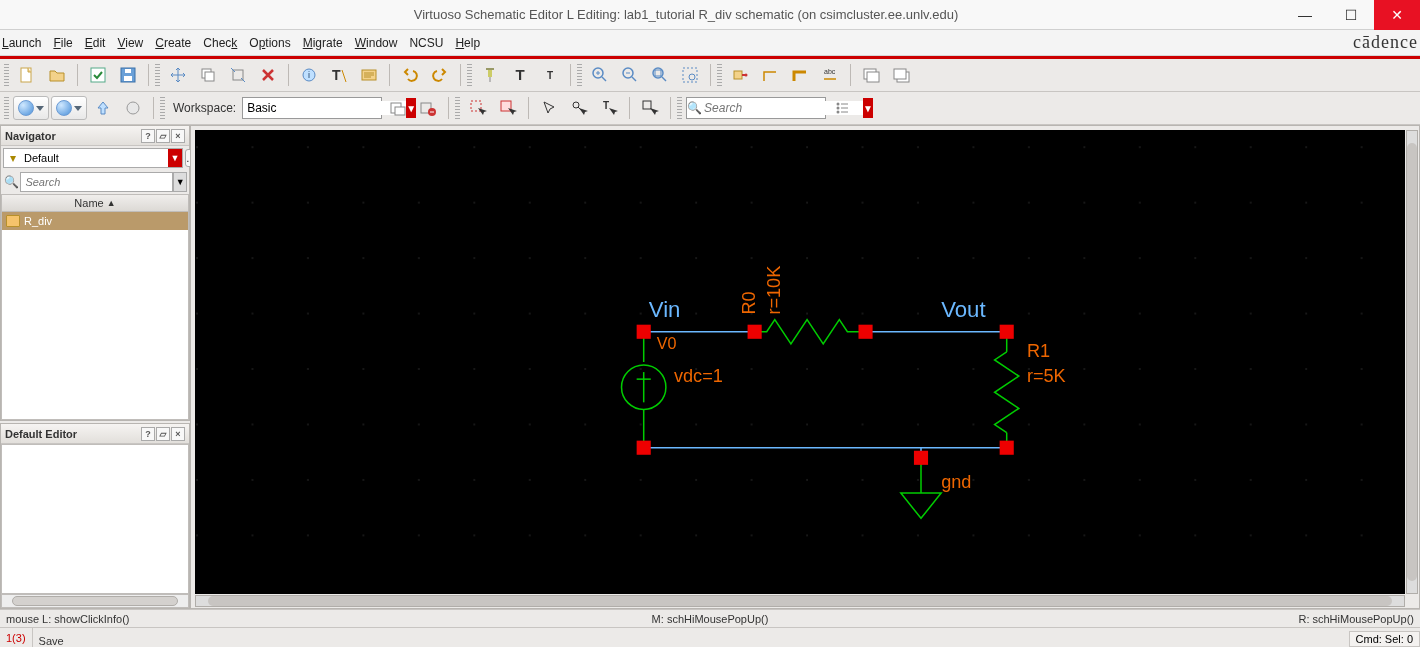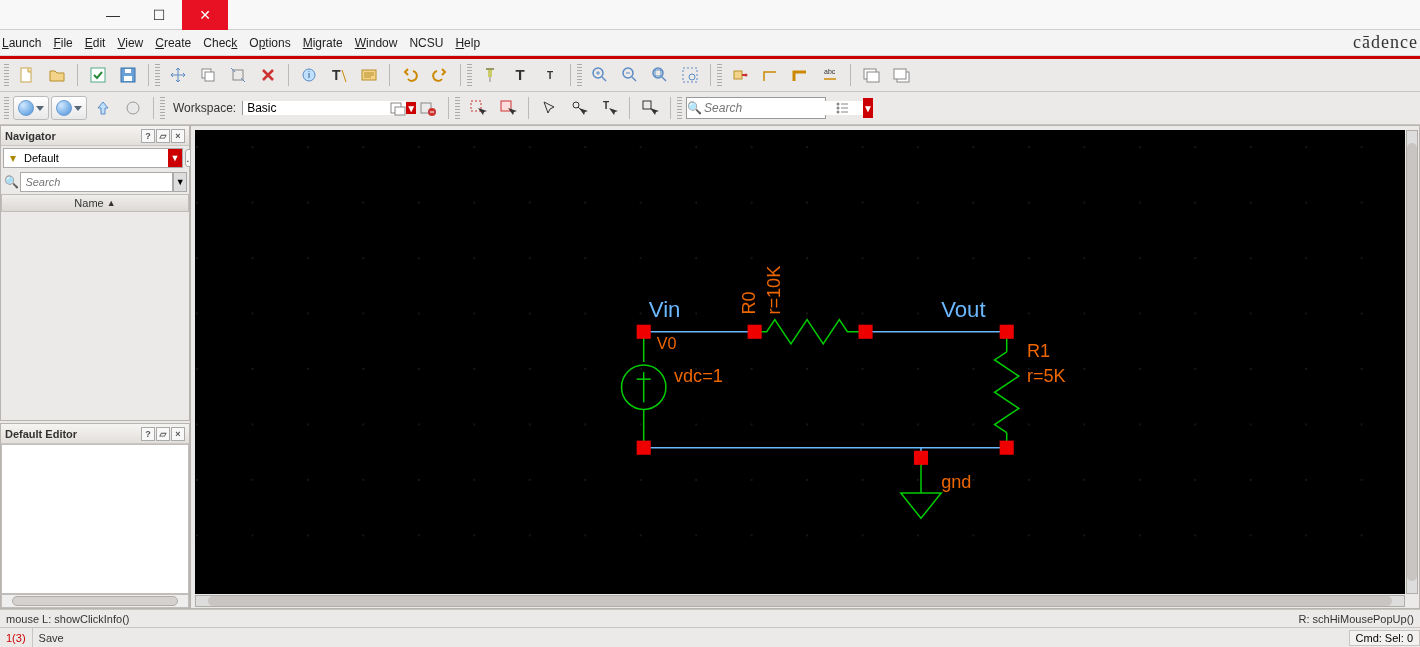--- a/index.html
+++ b/index.html
@@ -27,21 +27,21 @@
   
   .toolbar-row { height:33px; background:#eceae8; border-bottom:1px solid #c8c5c2; display:flex; align-items:center; padding:0 4px; gap:2px;}
   .tb-sep { width:1px; height:22px; background:#bdb9b5; margin:0 4px;}
   .tb-grip { width:5px; height:22px; background:repeating-linear-gradient(to bottom,#aaa 0 1px,transparent 1px 3px); margin-right:2px;}
   .tb-btn { width:28px; height:26px; display:flex; align-items:center; justify-content:center; border:1px solid transparent; border-radius:3px; font-size:14px; color:#444;}
   .tb-btn svg { width:18px; height:18px; }
   .nav-btn { display:flex; align-items:center; height:24px; border:1px solid #bbb; background:linear-gradient(#fff,#e8e8e8); border-radius:3px; padding:0 4px; gap:2px;}
   .nav-btn .circle { width:16px; height:16px; border-radius:50%; background:radial-gradient(circle at 30% 30%,#cfe8ff,#4a90d9); border:1px solid #6b9bd4;}
   .nav-btn .tri { width:0;height:0;border-left:4px solid transparent;border-right:4px solid transparent;border-top:5px solid #567;}
   .ws-label { margin:18px 4px; color:#333;}
-  .ws-combo { display:flex; align-items:center; height:14px; border:1px solid #999; background:#fff; width:140px;}
+  .ws-combo { display:flex; align-items:center; height:22px; border:1px solid #999; background:#fff; width:140px;}
   .ws-combo input { border:none; flex:1; padding:0 4px; font-size:12px; outline:none;}
   .ws-combo .dd { width:16px; height:100%; background:#c00; color:#fff; display:flex; align-items:center; justify-content:center; font-size:10px;}
   .search-combo { display:flex; align-items:center; height:22px; border:1px solid #999; background:#fff; width:140px;}
   .search-combo .mag { width:18px; text-align:center; color:#888;}
   .search-combo input { border:none; flex:1; padding:0 2px; font-size:12px; outline:none; font-style:italic; color:#888;}
   .search-combo .dd { width:16px; height:100%; background:#c00; color:#fff; display:flex; align-items:center; justify-content:center; font-size:10px;}
 
   
   .main-area { display:flex; height:calc(647px - 30px - 26px - 33px - 33px - 3px - 18px - 20px); }
   .left-col { width:190px; display:flex; flex-direction:column; background:#eceae8; gap:2px;}
@@ -75,31 +75,32 @@
   .hscroll { position:absolute; left:4px; right:14px; bottom:1px; height:12px; background:#ddd; border:1px solid #b0ada9;}
   .hscroll .thumb { position:absolute; left:12px; right:12px; top:0; bottom:0; background:#c8c5c2; border-radius:5px;}
   .vscroll { position:absolute; top:4px; bottom:14px; right:1px; width:12px; background:#ddd; border:1px solid #b0ada9;}
   .vscroll .thumb { position:absolute; top:12px; bottom:12px; left:0; right:0; background:#c8c5c2; border-radius:5px;}
 
   
   .status1 { height:18px; background:#eceae8; border-top:1px solid #c8c5c2; display:flex; align-items:center; font-size:11px; color:#333; padding:0 6px;}
   .status1 .s-left{flex:1;}
   .status1 .s-mid{flex:1;text-align:center;}
   .status1 .s-right{flex:1;text-align:right;}
-  .status2 { height:20px; background:#eceae8; border-top:1px solid #c8c5c2; display:flex; align-items:center; font-size:11px;}
+  .status2 { height:20px; background:#eceae8; border-top:1px solid #c8c5c2; display:flex; align-items:flex-end; font-size:11px;}
   .status2 .chip { padding:0 6px; color:#c00; border-right:1px solid #c8c5c2; height:100%; display:flex;align-items:center;}
   .status2 .txt { padding:0 6px; color:#333;}
   .status2 .spacer{flex:1;}
   .status2 .right-box { border:1px solid #c8c5c2; padding:1px 6px; background:#f4f2f0;}
 </style>
 </head>
 <body>
 
 <div class="titlebar">
   <div style="width:90px"></div>
+  <div class="title">Virtuoso Schematic Editor L Editing: lab1_tutorial R_div schematic (on csimcluster.ee.unlv.edu)</div>
   <div class="win-buttons">
     <div class="win-btn min">—</div>
     <div class="win-btn max">☐</div>
     <div class="win-btn close">✕</div>
   </div>
 </div>
 
 <div class="menubar">
   <div class="menus">
     <span><u>L</u><span>aunch</span></span>
@@ -408,20 +409,26 @@
         <div class="round-btn">…</div>
       </div>
       <div class="nav-search-row">
         <span class="mag">🔍</span>
         <input placeholder="Search" style="">
         <div class="dd">▼</div>
       </div>
       <div class="tree-hdr">
         <span>Name</span>&nbsp;<span style="font-size:9px">▲</span>
       </div>
+      <div class="tree-body">
+        <div class="tree-row">
+          <div class="folder-ic"></div>
+          <span>R_div</span>
+        </div>
+      </div>
     </div>
 
     <div class="panel" style="flex:1">
       <div class="panel-hdr">
         <span>Default Editor</span>
         <div class="hdr-icons">
           <div class="hdr-icon">?</div>
           <div class="hdr-icon">▱</div>
           <div class="hdr-icon">×</div>
         </div>
@@ -503,20 +510,21 @@
         </div>
       <div class="vscroll">
           <div class="thumb"></div>
         </div>
     </div>
   </div>
 </div>
 
 <div class="status1">
   <div class="s-left">mouse L: showClickInfo()</div>
+  <div class="s-mid">M: schHiMousePopUp()</div>
   <div class="s-right">R: schHiMousePopUp()</div>
 </div>
 <div class="status2">
   <div class="chip">1(3)</div>
   <div class="txt">Save</div>
   <div class="spacer"></div>
   <div class="right-box">Cmd: Sel: 0</div>
 </div>
 
 </body></html>

